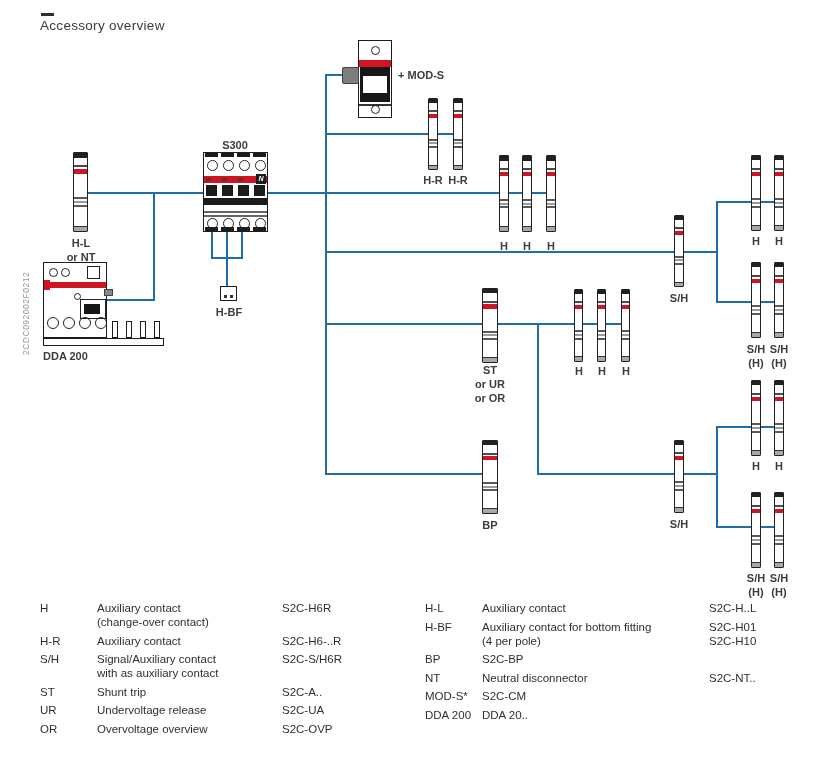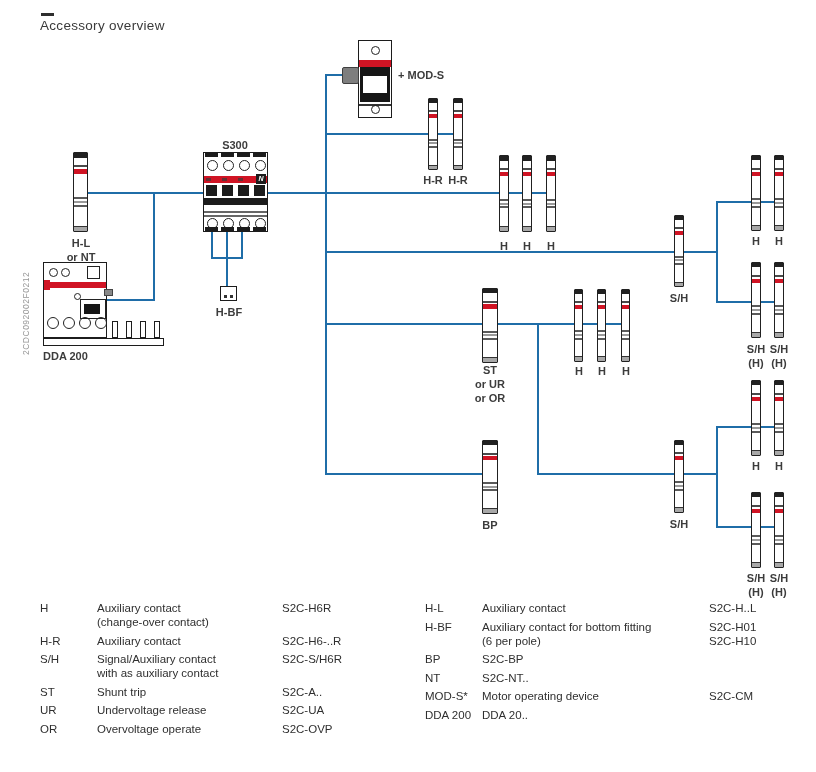--- a/index.html
+++ b/index.html
@@ -452,49 +452,49 @@
         <span class="cell">Shunt trip</span>
         <span class="cell">S2C-A..</span>
       </div>
     <div class="row">
         <span class="cell">UR</span>
         <span class="cell">Undervoltage release</span>
         <span class="cell">S2C-UA</span>
       </div>
     <div class="row">
         <span class="cell">OR</span>
-        <span class="cell">Overvoltage operate</span>
+        <span class="cell">Overvoltage overview</span>
         <span class="cell">S2C-OVP</span>
       </div>
   </div>
 
   <div class="leg lrgt" style="left:425px;top:601px;">
     <div class="row">
         <span class="cell">H-L</span>
         <span class="cell">Auxiliary contact</span>
         <span class="cell">S2C-H..L</span>
       </div>
     <div class="row">
         <span class="cell">H-BF</span>
         <span class="cell">Auxiliary contact for bottom fitting
-(6 per pole)</span>
+(4 per pole)</span>
         <span class="cell">S2C-H01
 S2C-H10</span>
       </div>
     <div class="row">
         <span class="cell">BP</span>
         <span class="cell">S2C-BP</span>
       </div>
     <div class="row">
         <span class="cell">NT</span>
+        <span class="cell">Neutral disconnector</span>
         <span class="cell">S2C-NT..</span>
       </div>
     <div class="row">
         <span class="cell">MOD-S*</span>
-        <span class="cell">Motor operating device</span>
         <span class="cell">S2C-CM</span>
       </div>
     <div class="row">
         <span class="cell">DDA 200</span>
         <span class="cell">DDA 20..</span>
       </div>
   </div>
 
 </div>
 

